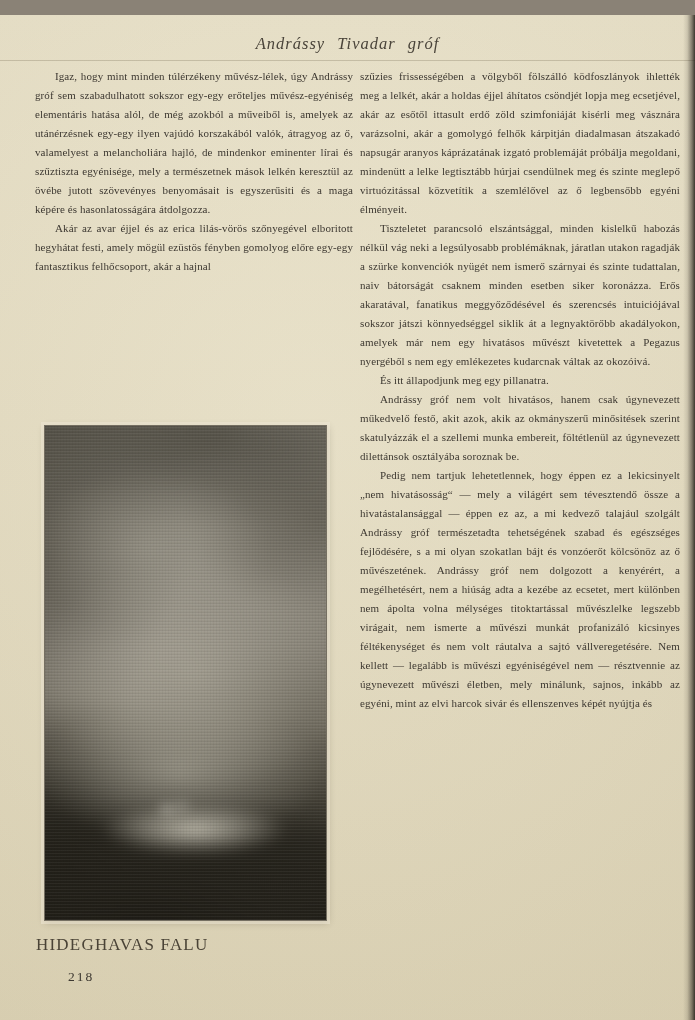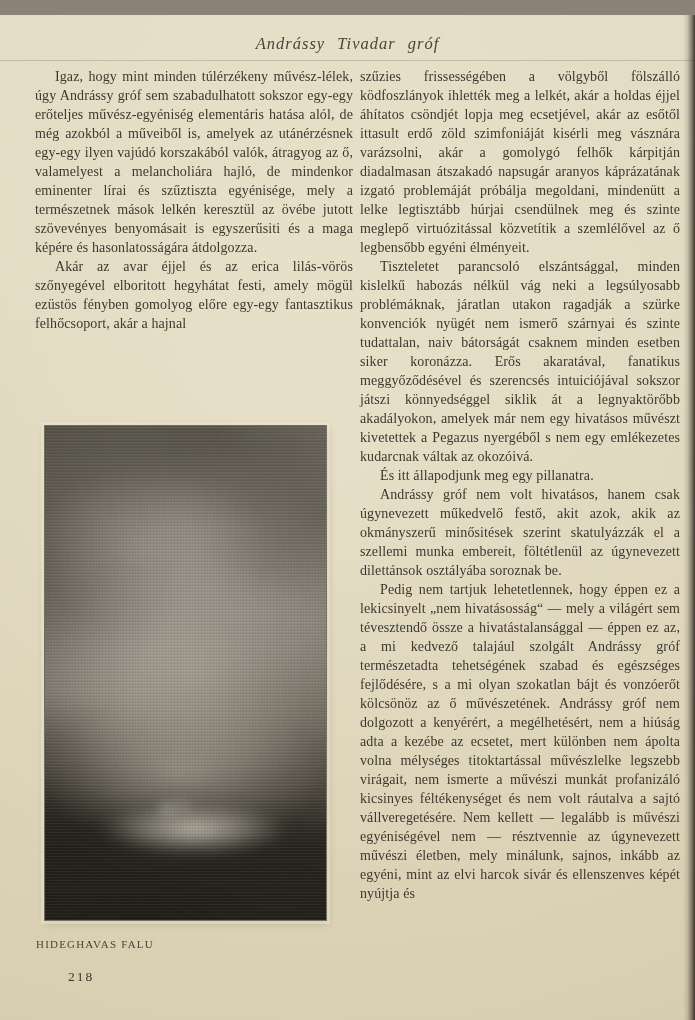--- a/index.html
+++ b/index.html
@@ -32,21 +32,21 @@
   }
   .header-rule{
     position:absolute;top:45px;left:0;width:695px;height:1px;
     background:rgba(110,100,75,0.28);
   }
   .col{position:absolute;top:52px;width:320px;text-align:justify;}
   .col-left{left:35px;width:318px;}
   .col-right{left:360px;}
   .para{
     margin:0;
-    font-size:14px;
+    font-size:11px;
     line-height:19px;
     text-indent:20px;
     letter-spacing:0.1px;
   }
   .para.no-indent{text-indent:0;}
   
   .figure{
     position:absolute;left:44px;top:410px;width:283px;height:496px;
   }
   .painting{
@@ -77,21 +77,21 @@
   }
   .painting::after{ 
     content:"";position:absolute;inset:0;
     background-image:
       linear-gradient(rgba(112,98,66,0.10),rgba(112,98,66,0.10)),
       repeating-linear-gradient(0deg,rgba(255,255,255,0.05) 0 1px,rgba(0,0,0,0.05) 1px 2px,transparent 2px 3px),
       repeating-linear-gradient(90deg,rgba(0,0,0,0.04) 0 1px,transparent 1px 3px);
   }
   .caption{
     position:absolute;left:36px;top:921px;width:330px;
-    font-size:11px;line-height:17px;
+    font-size:17px;line-height:17px;
     letter-spacing:1.2px;
     color:#4a4336;
   }
   .page-number{
     position:absolute;left:68px;top:954px;
     font-size:13.5px;letter-spacing:2px;color:#3d3831;
   }
 </style>
 </head>
 <body>

